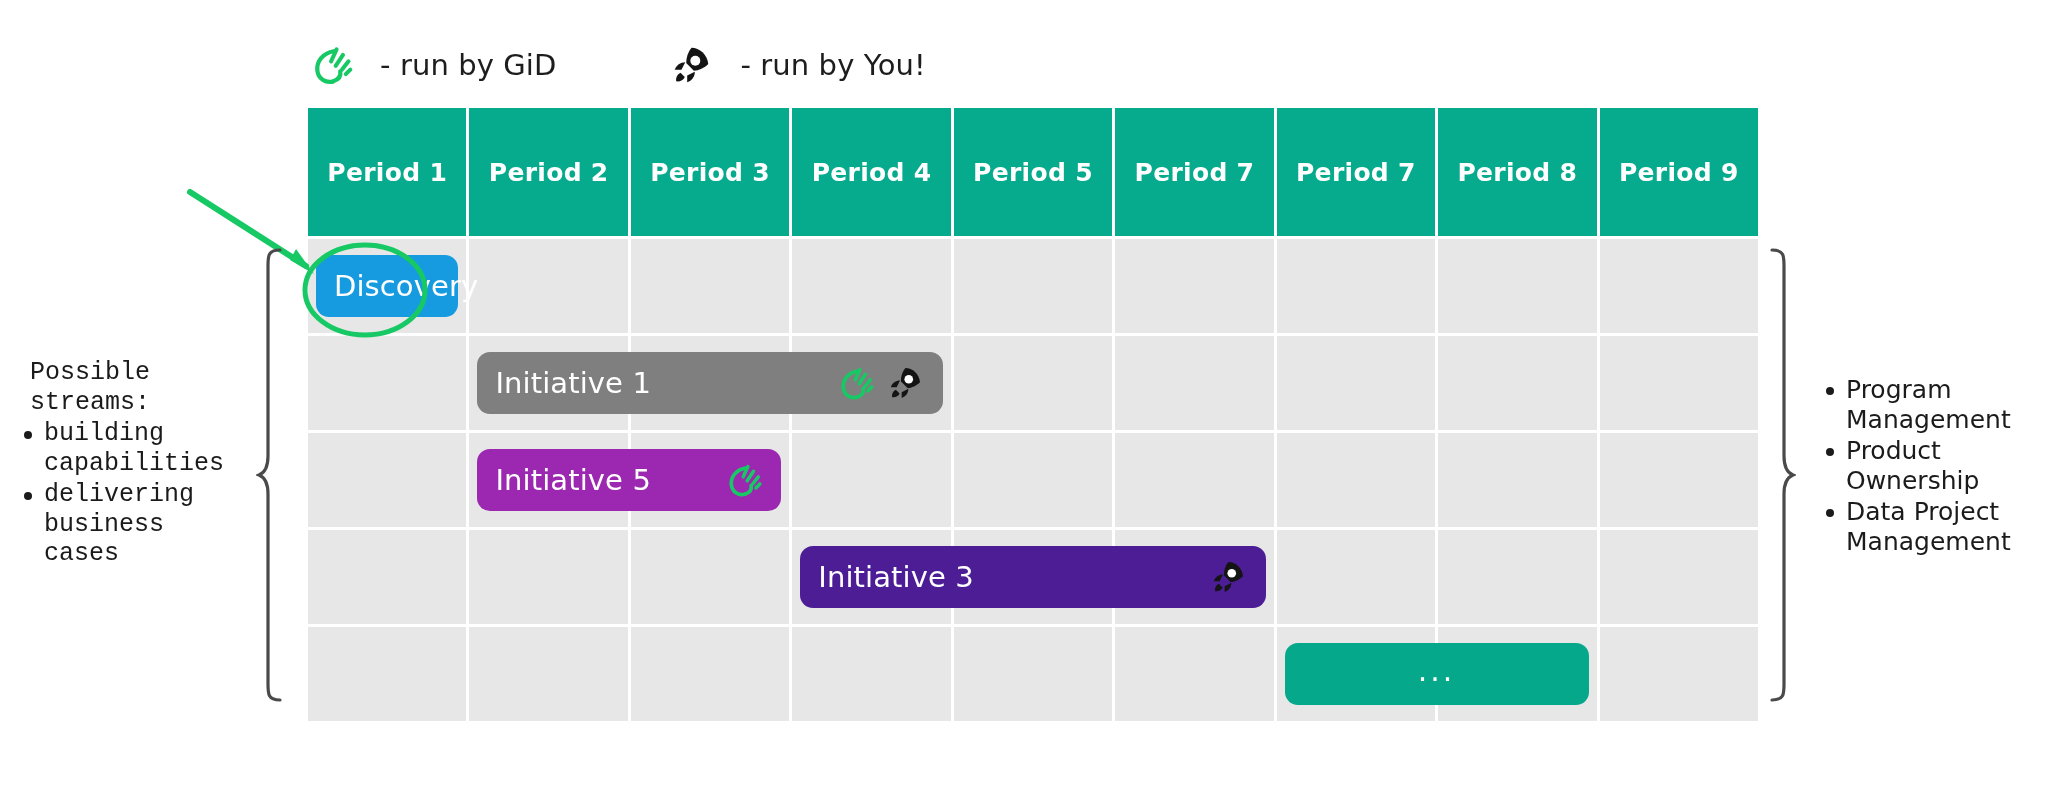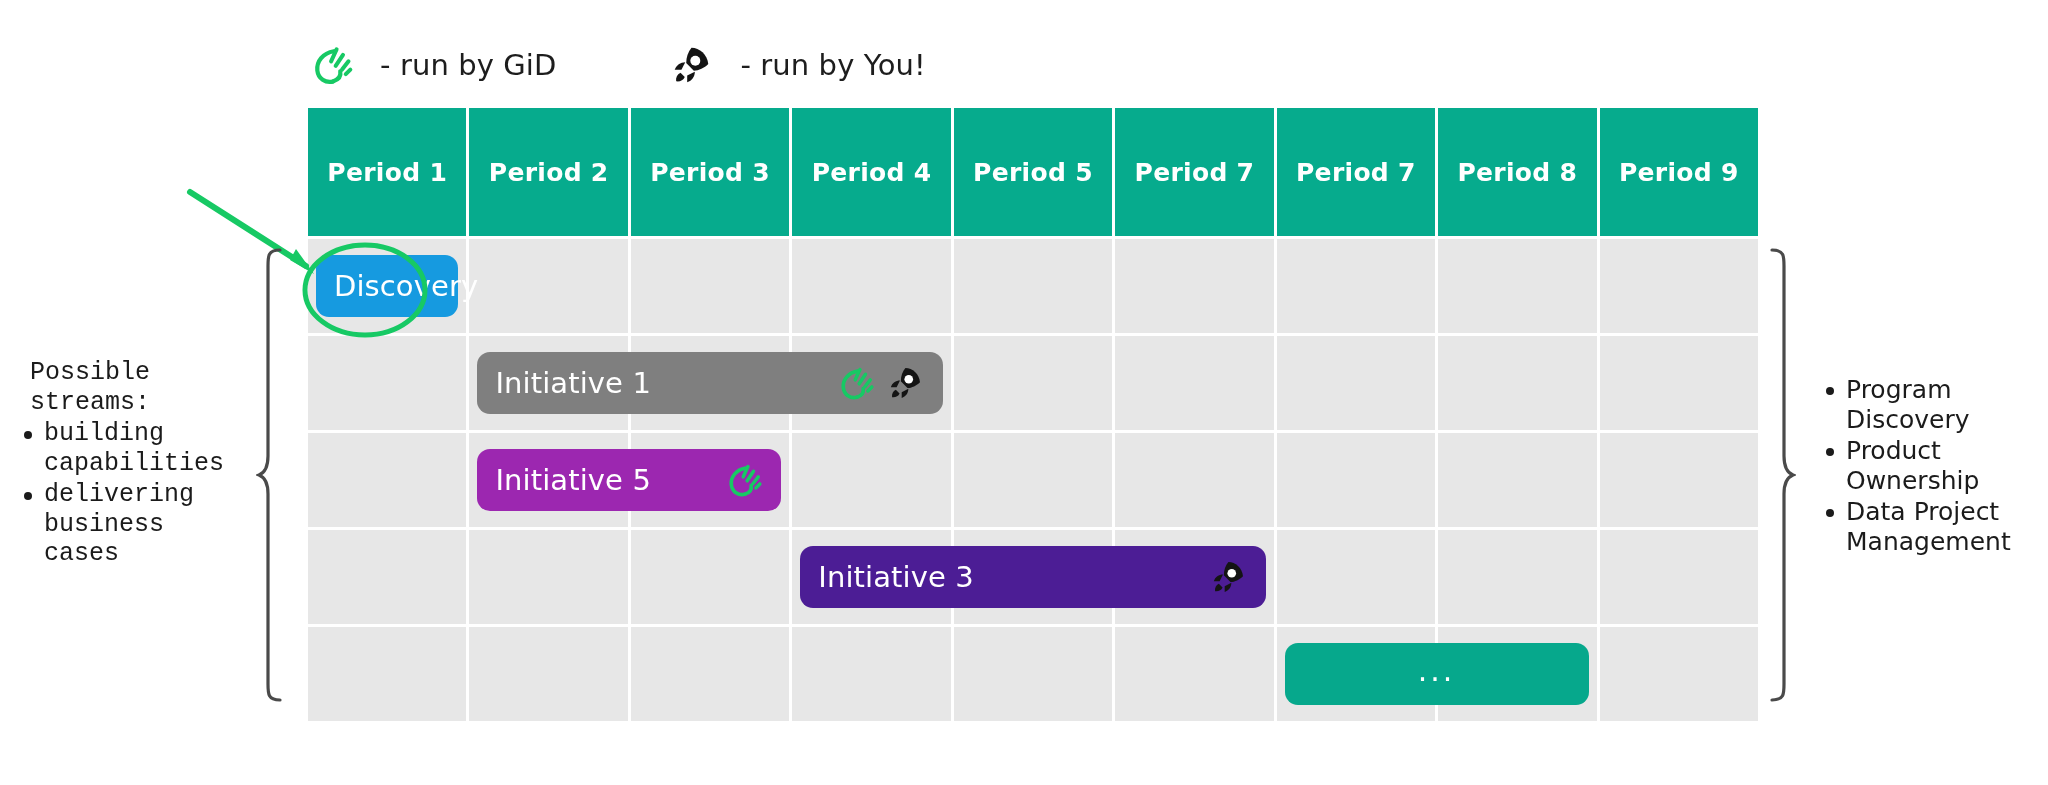--- a/index.html
+++ b/index.html
@@ -363,17 +363,17 @@
 <div id="left-note">
   <div class="note-title">Possible streams:</div>
   <ul>
     <li>building capabilities</li>
     <li>delivering business cases</li>
   </ul>
 </div>
 
 <div id="right-note">
   <ul>
-    <li>Program Discovery</li>
+    <li>Program Management</li>
     <li>Product Ownership</li>
     <li>Data Project Management</li>
   </ul>
 </div>
 
 </body></html>

